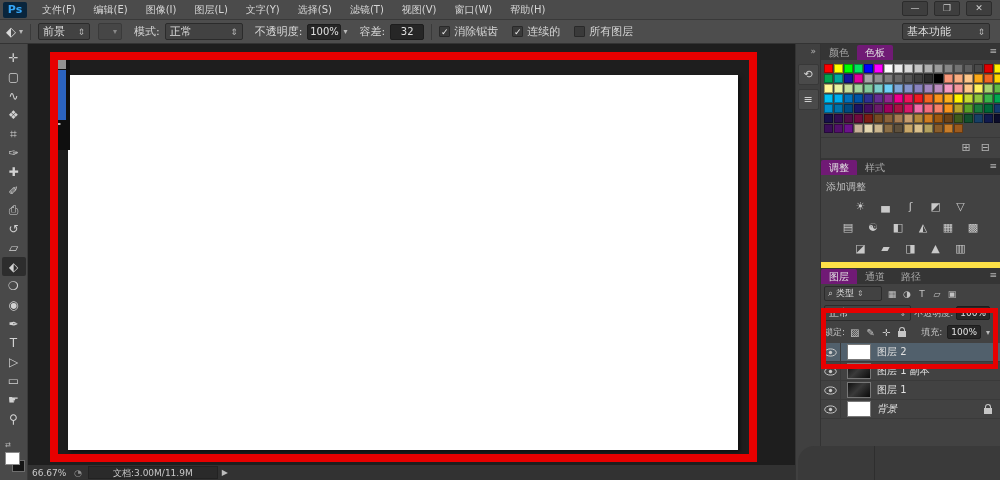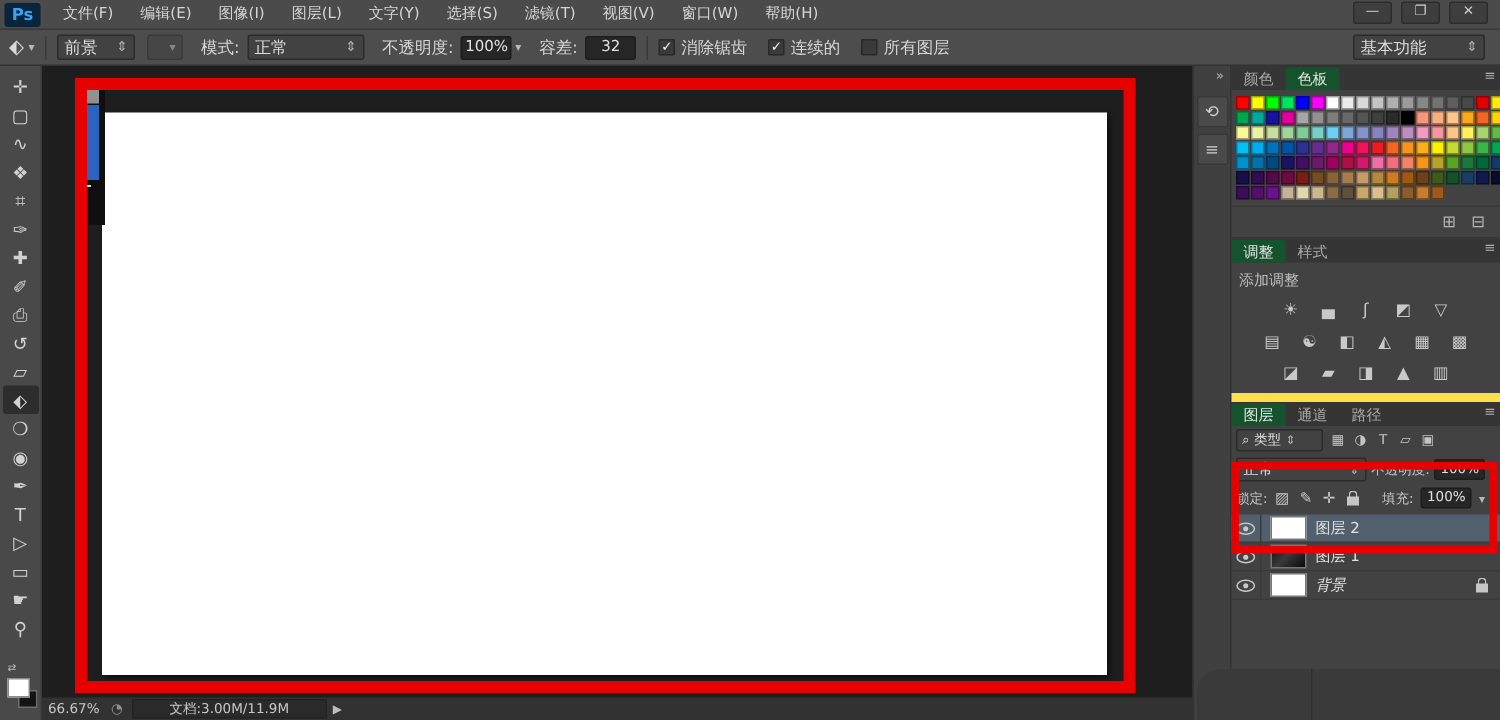--- a/index.html
+++ b/index.html
@@ -87,21 +87,21 @@
   .dock-icon { width:21px; height:21px; margin:4px auto; background:#4a4a4a;
                border:1px solid #383838; border-radius:2px; color:#cfcfcf;
                font-size:11px; text-align:center; line-height:19px; }
 
   
   #right-dock { position:absolute; left:820px; top:44px; width:180px; height:436px;
                 background:#424242; border-left:1px solid #333; }
   .panel-tabs { height:16px; background:#353535; display:flex; align-items:flex-end;
                 position:relative; }
   .ptab { font-size:10px; color:#a8a8a8; padding:1px 8px 2px; height:15px; }
-  .ptab.active { background:#14532d; color:#e2e2e2; border-radius:2px 2px 0 0; }
+  .ptab.active { background:#701a75; color:#e2e2e2; border-radius:2px 2px 0 0; }
   .panel-menu { position:absolute; right:3px; top:2px; color:#b2b2b2; font-size:9px; }
 
   #swatch-grid { display:grid; grid-template-columns:repeat(18,9px);
                  grid-auto-rows:9px; gap:1px; padding:4px 2px 2px 3px; }
   .swatch { width:9px; height:9px; border:1px solid rgba(0,0,0,.35); }
   #swatch-footer { display:flex; justify-content:flex-end; gap:10px; padding:3px 10px 4px 0;
                    color:#b5b5b5; font-size:11px; border-top:1px solid #383838; margin-top:2px; }
 
   #adj-hint { color:#bdbdbd; font-size:10px; padding:5px 0 2px 5px; }
   .adj-row { display:flex; justify-content:center; gap:8px; padding:3px 0; }
@@ -499,20 +499,30 @@
             <span class="layer-name">图层 2</span>
           </div>
           <div class="layer-row">
             <div class="eye-cell">
               <svg class="eye" width="13" height="9" viewBox="0 0 13 9">
                 <ellipse cx="6.5" cy="4.5" rx="5.8" ry="3.6" fill="none" stroke="#c9c9c9"></ellipse>
                 <circle cx="6.5" cy="4.5" r="1.7" fill="#c9c9c9"></circle>
               </svg>
             </div>
             <div class="thumb dark"></div>
+            <span class="layer-name">图层 1 副本</span>
+          </div>
+          <div class="layer-row">
+            <div class="eye-cell">
+              <svg class="eye" width="13" height="9" viewBox="0 0 13 9">
+                <ellipse cx="6.5" cy="4.5" rx="5.8" ry="3.6" fill="none" stroke="#c9c9c9"></ellipse>
+                <circle cx="6.5" cy="4.5" r="1.7" fill="#c9c9c9"></circle>
+              </svg>
+            </div>
+            <div class="thumb dark"></div>
             <span class="layer-name">图层 1</span>
           </div>
           <div class="layer-row">
             <div class="eye-cell">
               <svg class="eye" width="13" height="9" viewBox="0 0 13 9">
                 <ellipse cx="6.5" cy="4.5" rx="5.8" ry="3.6" fill="none" stroke="#c9c9c9"></ellipse>
                 <circle cx="6.5" cy="4.5" r="1.7" fill="#c9c9c9"></circle>
               </svg>
             </div>
             <div class="thumb white"></div>

